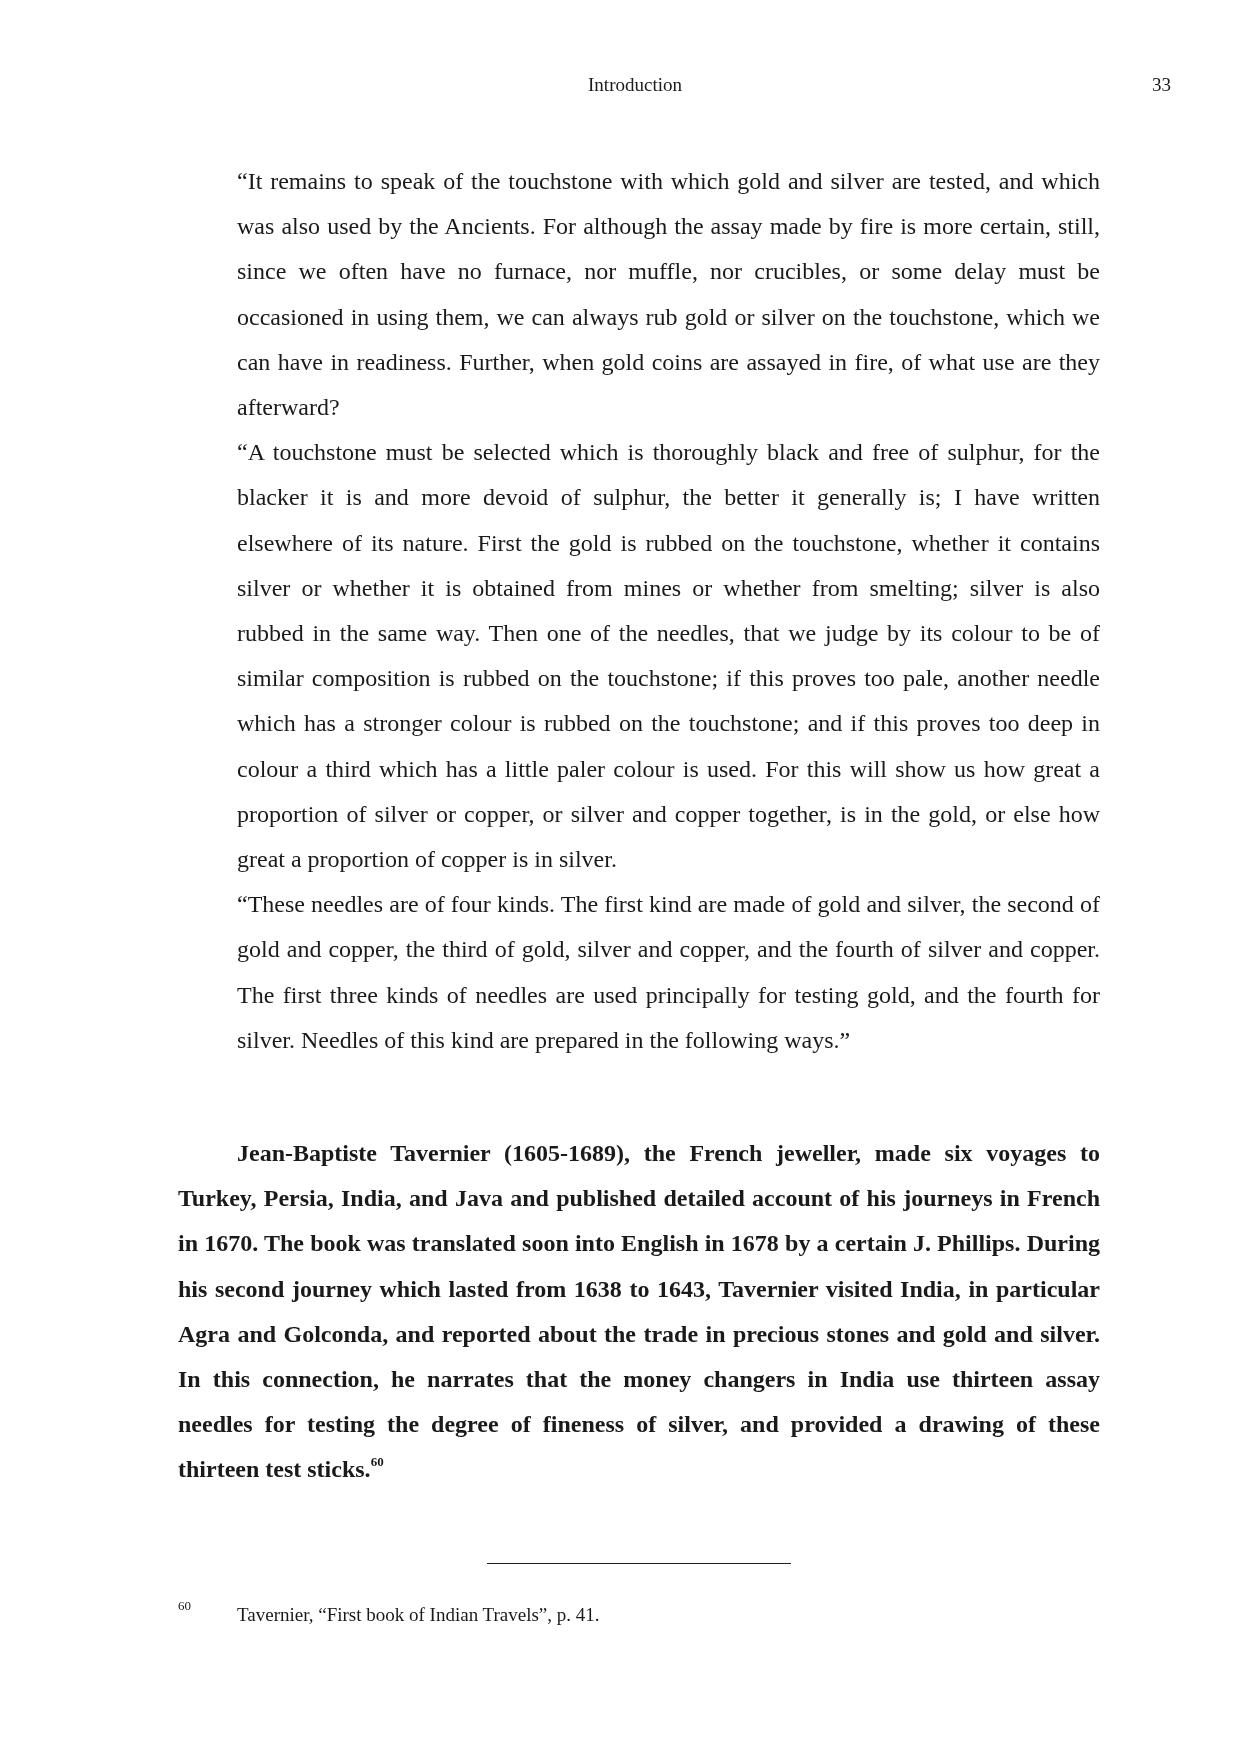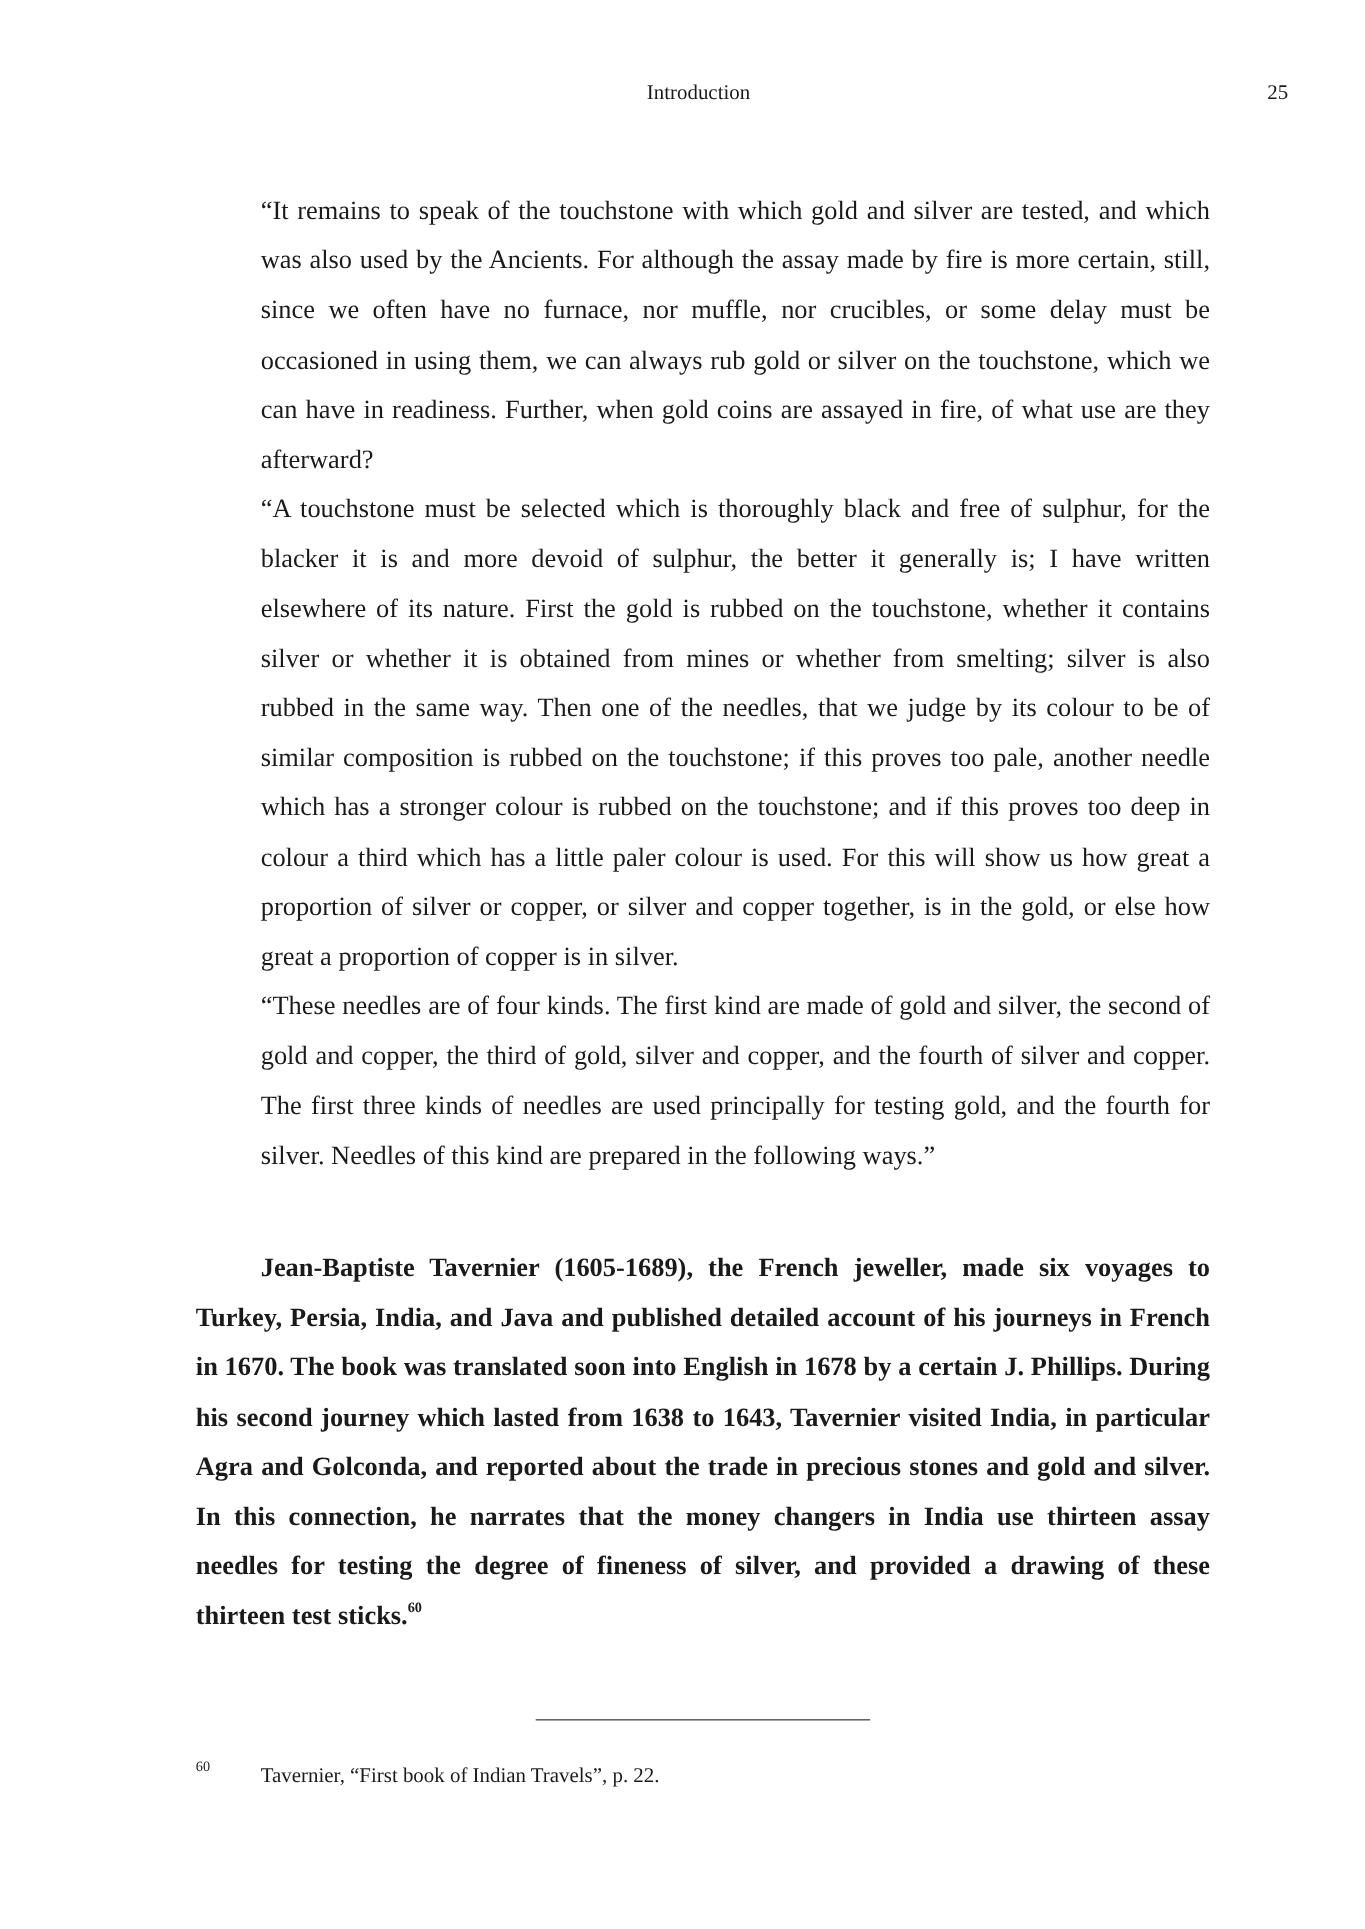--- a/index.html
+++ b/index.html
@@ -2,46 +2,46 @@
 <html><head>
 <meta charset="utf-8">
 <style>
   html, body { margin: 0; padding: 0; background: #ffffff; }
   body { width: 1241px; height: 1754px; position: relative; overflow: hidden;
          font-family: "Liberation Serif", serif; color: #1a1a1a; }
   .running-head { position: absolute; top: 74px; left: 0; width: 1241px; font-size: 19px; }
   .running-title { position: absolute; left: 0; width: 1270px; text-align: center; }
   .page-num { position: absolute; left: 1152px; }
   .block { position: absolute; font-size: 24px; line-height: 45.2px; text-align: justify; }
-  .quote { left: 237px; width: 863px; top: 170px; }
+  .quote { left: 237px; width: 863px; top: 159px; }
   .quote p { margin: 0; }
   .body-para { left: 178px; width: 922px; top: 1131px; }
   .body-para p { margin: 0; text-indent: 59px; font-weight: bold; }
   sup.fnref { font-size: 13px; vertical-align: 0; position: relative; top: -11px; }
   .sep { position: absolute; left: 487px; top: 1563px; width: 304px; height: 0; border-top: 1.5px solid #222; }
   .footnote { position: absolute; top: 1604px; left: 178px; font-size: 19px; }
   .fn-num { position: absolute; left: 0; top: -6px; font-size: 13px; }
   .fn-text { position: absolute; left: 59px; white-space: nowrap; }
 </style>
 </head>
 <body>
 
 <div class="running-head">
   <span class="running-title">Introduction</span>
-  <span class="page-num">25</span>
+  <span class="page-num">33</span>
 </div>
 
 <div class="block quote">
   <p>“It remains to speak of the touchstone with which gold and silver are tested, and which was also used by the Ancients. For although the assay made by fire is more certain, still, since we often have no furnace, nor muffle, nor crucibles, or some delay must be occasioned in using them, we can always rub gold or silver on the touchstone, which we can have in readiness. Further, when gold coins are assayed in fire, of what use are they afterward?</p>
   <p>“A touchstone must be selected which is thoroughly black and free of sulphur, for the blacker it is and more devoid of sulphur, the better it generally is; I have written elsewhere of its nature. First the gold is rubbed on the touchstone, whether it contains silver or whether it is obtained from mines or whether from smelting; silver is also rubbed in the same way. Then one of the needles, that we judge by its colour to be of similar composition is rubbed on the touchstone; if this proves too pale, another needle which has a stronger colour is rubbed on the touchstone; and if this proves too deep in colour a third which has a little paler colour is used. For this will show us how great a proportion of silver or copper, or silver and copper together, is in the gold, or else how great a proportion of copper is in silver.</p>
   <p>“These needles are of four kinds. The first kind are made of gold and silver, the second of gold and copper, the third of gold, silver and copper, and the fourth of silver and copper. The first three kinds of needles are used principally for testing gold, and the fourth for silver. Needles of this kind are prepared in the following ways.”</p>
 </div>
 
 <div class="block body-para">
   <p><span>Jean-Baptiste Tavernier (1605-1689), the French jeweller, made six voyages to Turkey, Persia, India, and Java and published detailed account of his journeys in French in 1670. The book was translated soon into English in 1678 by a certain J. Phillips. During his second journey which lasted from 1638 to 1643, Tavernier visited India, in particular Agra and Golconda, and reported about the trade in precious stones and gold and silver. In this connection, he narrates that the money changers in India use thirteen assay needles for testing the degree of fineness of silver, and provided a drawing of these thirteen test sticks.</span><sup class="fnref">60</sup></p>
 </div>
 
 <div class="sep"></div>
 
 <div class="footnote">
   <span class="fn-num">60</span>
-  <span class="fn-text">Tavernier, “First book of Indian Travels”, p. 22.</span>
+  <span class="fn-text">Tavernier, “First book of Indian Travels”, p. 41.</span>
 </div>
 
 </body></html>

